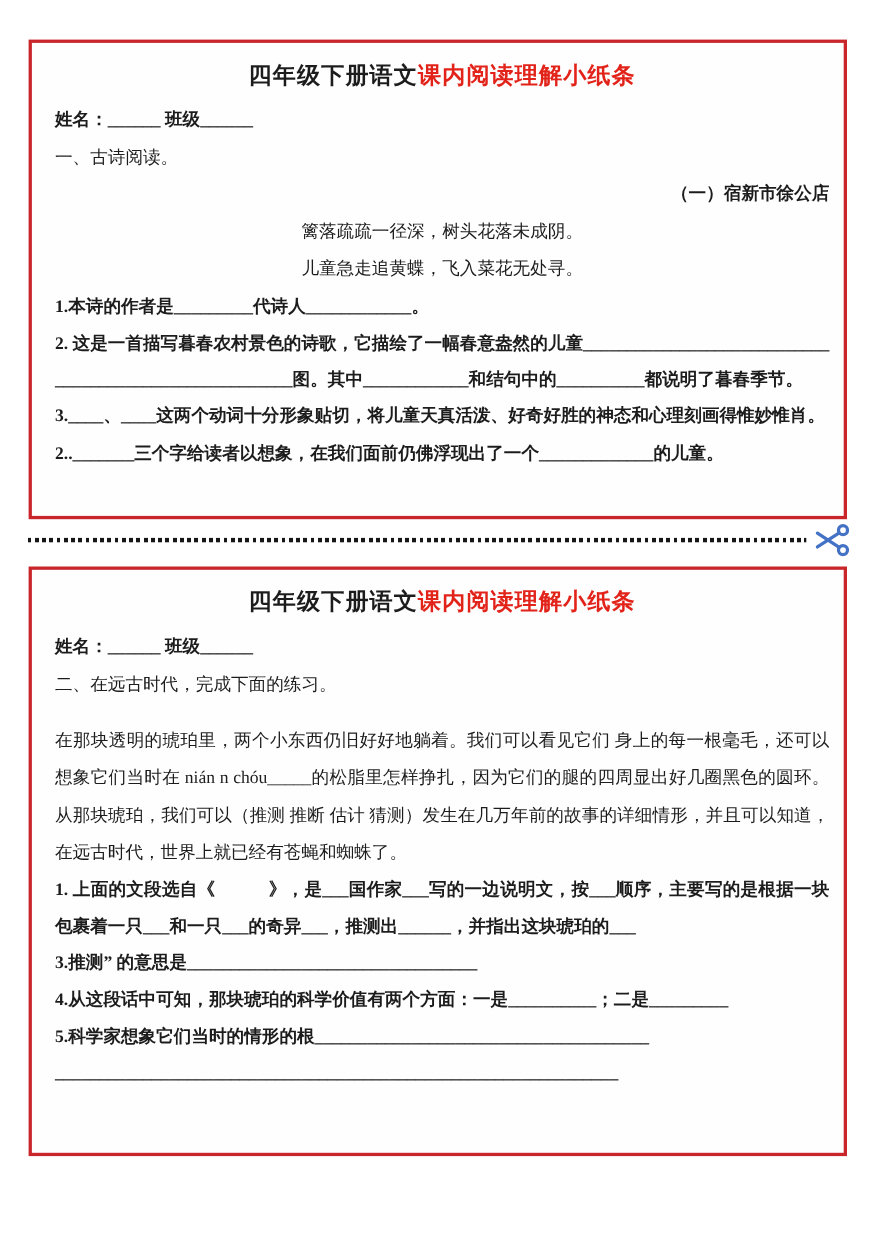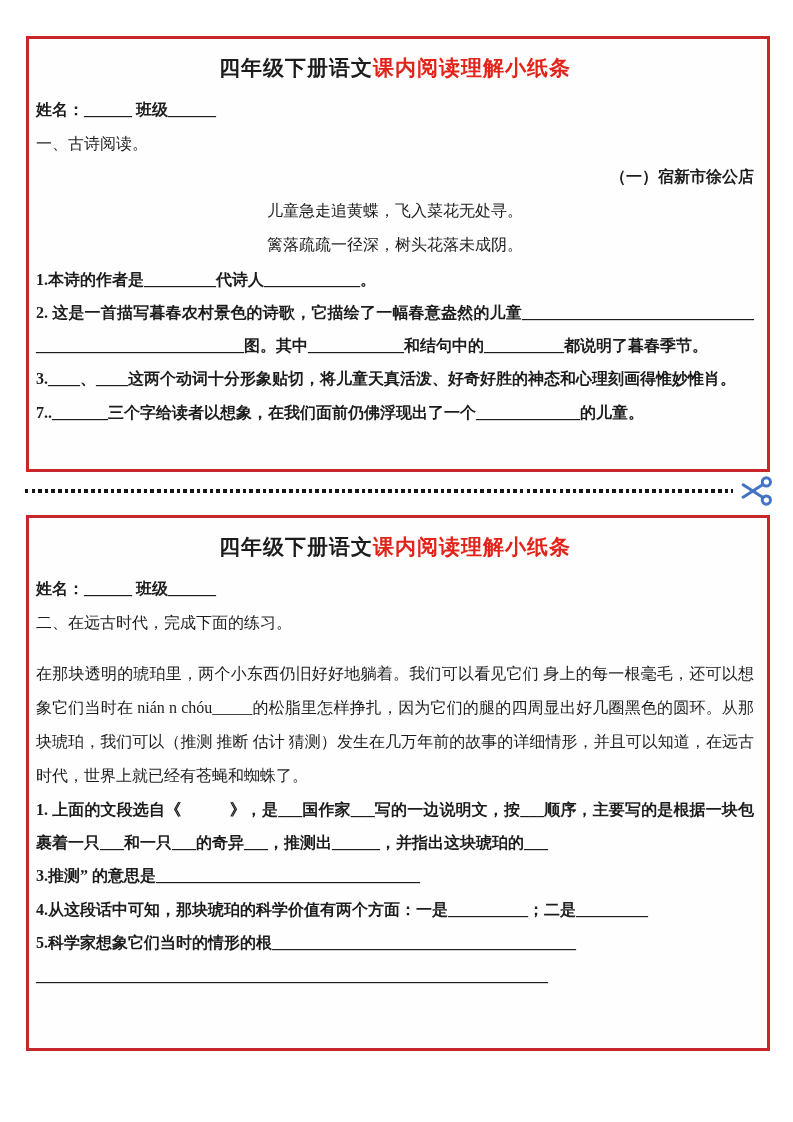--- a/index.html
+++ b/index.html
@@ -3,21 +3,21 @@
 <meta charset="utf-8">
 <style>
   html,body{margin:0;padding:0;}
   body{
     width:793px;height:1122px;position:relative;background:#ffffff;
     font-family:"Liberation Serif","DejaVu Serif",serif;color:#1c1c1c;
     overflow:hidden;
   }
   .slip{
     position:absolute;left:26px;width:744px;box-sizing:border-box;
-    border:3px solid #c9262c;background:#fffefe;padding:8px 13px 4px 7px;
+    border:3px solid #c9262c;background:#fffefe;padding:8px 13px 4px 21px;
   }
   .slip-1{top:36px;height:436px;}
   .slip-2{top:515px;height:536px;}
   .title{
     text-align:center;font-size:21px;font-weight:700;line-height:1.7;
     margin:4px 0 0 0;letter-spacing:1px;
   }
   .title .red{color:#e2231a;}
   .name-line{
     text-align:left;font-size:16px;font-weight:700;line-height:1.6;
@@ -51,26 +51,26 @@
   .scissors{width:36px;height:34px;flex:0 0 auto;display:block;}
 </style>
 </head>
 <body>
 
 <div class="slip slip-1">
   <p class="title"><span>四年级下册语文</span><span class="red">课内阅读理解小纸条</span></p>
   <p class="name-line">姓名：______  班级______</p>
   <p class="heading">一、古诗阅读。</p>
   <p class="poem-title">（一）宿新市徐公店</p>
+  <p class="poem-line">篱落疏疏一径深，树头花落未成阴。</p>
   <p class="poem-line">儿童急走追黄蝶，飞入菜花无处寻。</p>
-  <p class="poem-line">篱落疏疏一径深，树头花落未成阴。</p>
   <p class="q">1.本诗的作者是_________代诗人____________。</p>
   <p class="q">2. 这是一首描写暮春农村景色的诗歌，它描绘了一幅春意盎然的儿童_______________________________________________________图。其中____________和结句中的__________都说明了暮春季节。</p>
   <p class="q">3.____、____这两个动词十分形象贴切，将儿童天真活泼、好奇好胜的神态和心理刻画得惟妙惟肖。</p>
-  <p class="q">7.._______三个字给读者以想象，在我们面前仍佛浮现出了一个_____________的儿童。</p>
+  <p class="q">2.._______三个字给读者以想象，在我们面前仍佛浮现出了一个_____________的儿童。</p>
 </div>
 
 <div class="divider">
   <div class="dotline"></div>
   <svg class="scissors" viewBox="0 0 24 24" fill="none" stroke="#4472c4" stroke-width="2.1" stroke-linecap="round">
     <circle cx="18.6" cy="5.6" r="2.9"></circle>
     <circle cx="18.6" cy="18.4" r="2.9"></circle>
     <line x1="2.2" y1="7.6" x2="16.2" y2="16.6"></line>
     <line x1="2.2" y1="16.4" x2="16.2" y2="7.4"></line>
   </svg>

